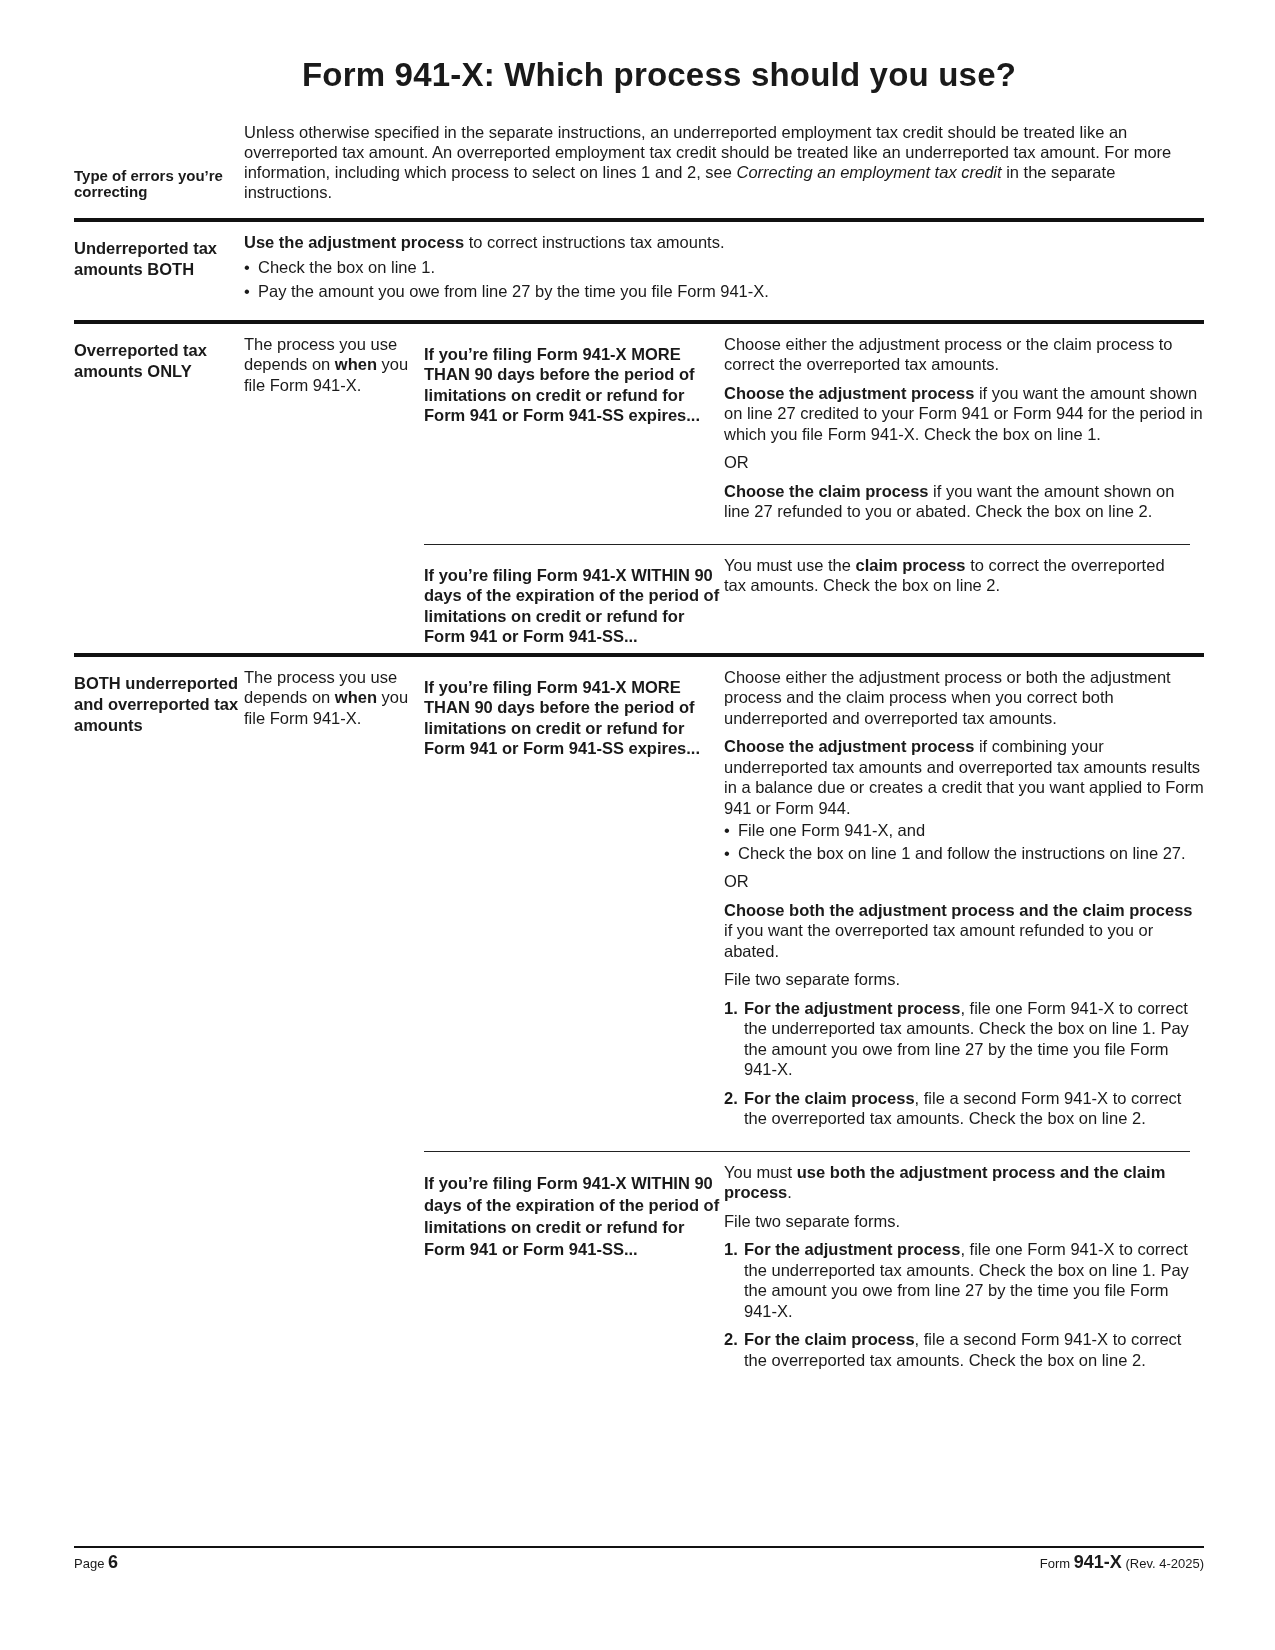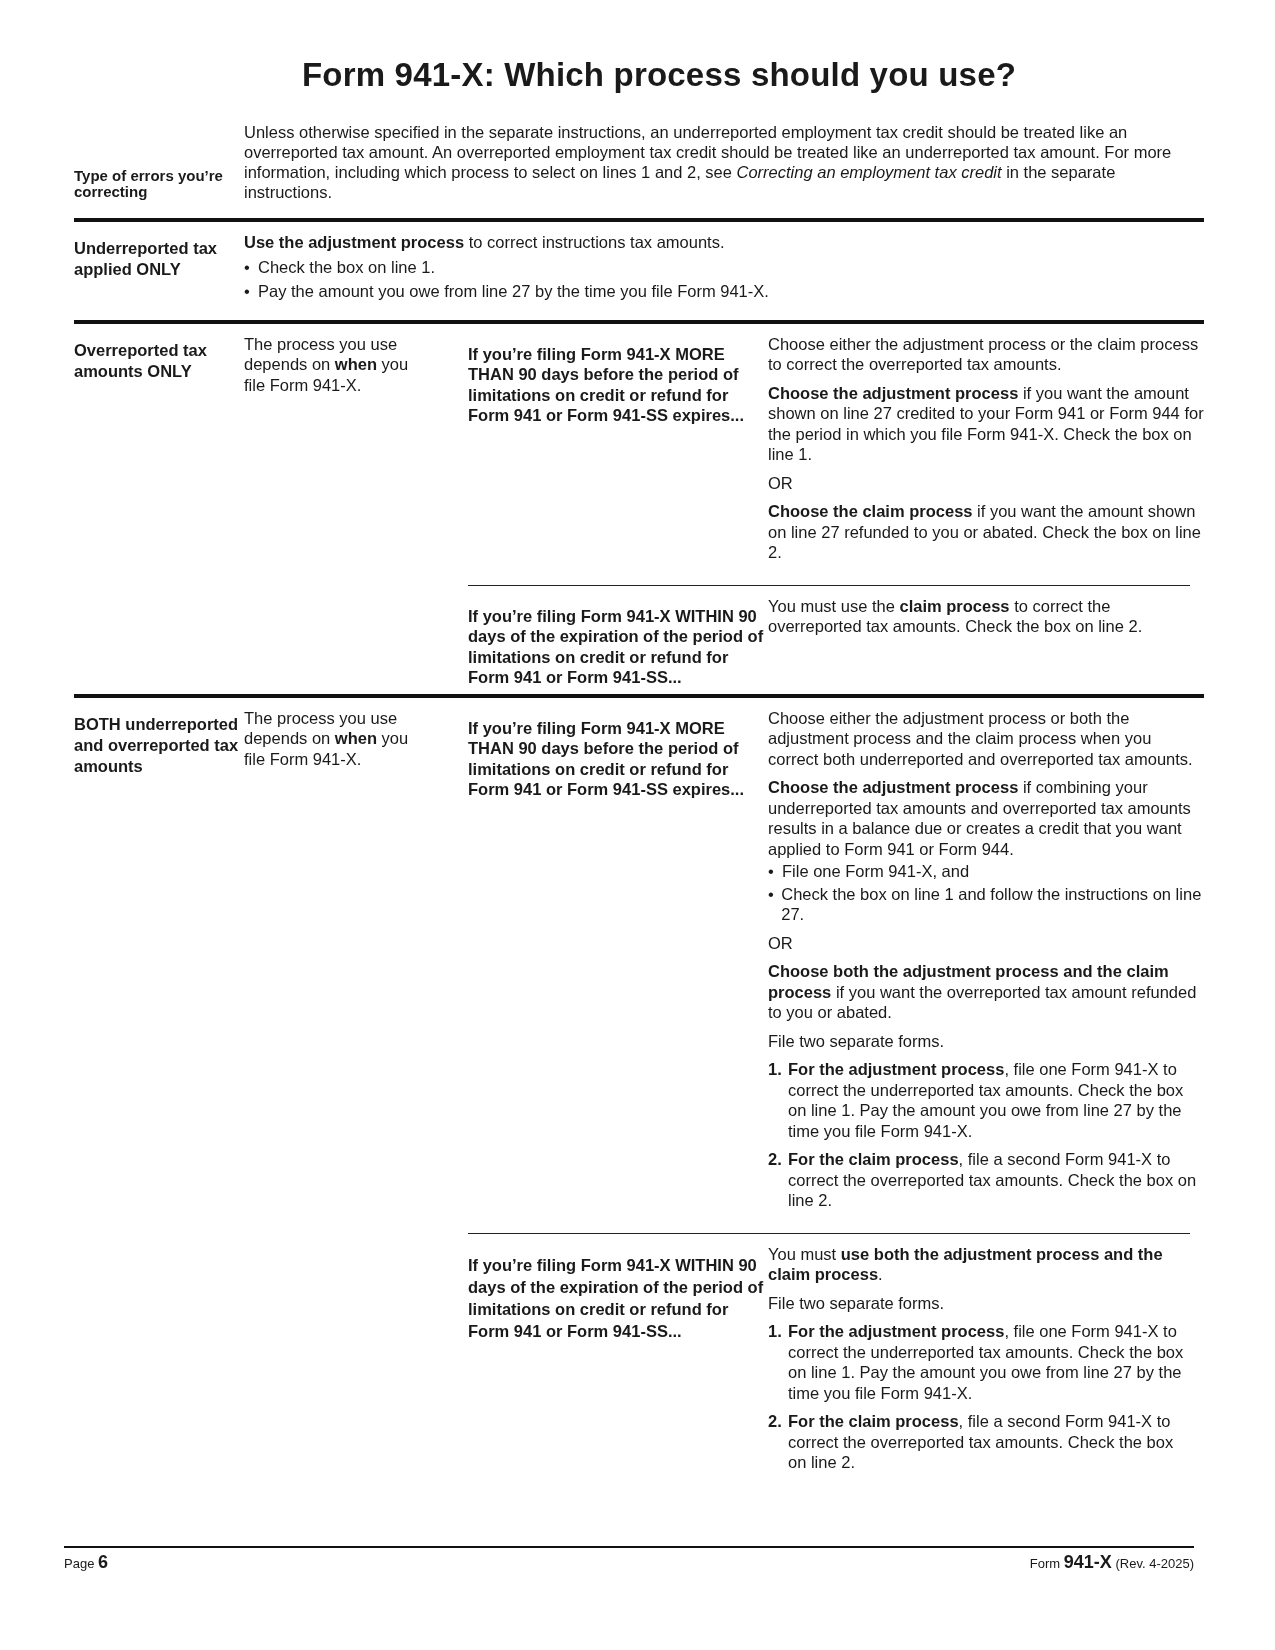--- a/index.html
+++ b/index.html
@@ -8,49 +8,49 @@
   h1 { margin: 0; text-align: center; font-size: 33px; font-weight: bold; letter-spacing: 0.2px; padding-left: 40px; }
   .intro { display: flex; margin-top: 28px; padding-bottom: 16px; border-bottom: 4px solid #111; }
   .intro .label { width: 170px; font-weight: bold; font-size: 15px; line-height: 16px; align-self: flex-end; padding-bottom: 2px; }
   .intro .text { flex: 1; font-size: 16.5px; line-height: 20px; }
   .sec { display: flex; border-bottom: 4px solid #111; }
   .sec .c1 { width: 170px; font-weight: bold; font-size: 16.5px; line-height: 21px; padding-top: 16px; }
   .sec .rest { flex: 1; }
   .p { font-size: 16.5px; line-height: 20.5px; margin: 0; }
   .under { padding-top: 10px; padding-bottom: 14px; }
   .under .p { margin-bottom: 4px; }
-  .row { display: flex; gap: 44px; }
+  .row { display: flex; }
   .c2 { width: 180px; font-size: 16.5px; line-height: 20.5px; padding-top: 10px; }
   .sub { flex: 1; }
   .subrow { display: flex; }
   .subrow + .subrow { border-top: 1.5px solid #222; margin-right: 14px; }
   .c3 { width: 300px; font-weight: bold; font-size: 16.5px; line-height: 20.5px; padding-top: 20px; padding-bottom: 6px; }
   .c4 { flex: 1; padding-top: 10px; padding-bottom: 14px; }
   .c4 .p { margin-bottom: 8px; }
   .numbered { display: flex; }
   .numbered .n { width: 20px; font-weight: bold; }
   .numbered .b { flex: 1; }
   .bullet { display: flex; }
   .bullet .dot { width: 14px; }
-  .footer { position: absolute; left: 64px; top: 1546px; width: 1130px; border-top: 2px solid #111; padding-top: 4px; display: flex; justify-content: space-between; font-size: 13px; }
+  .footer { position: absolute; left: 74px; top: 1546px; width: 1130px; border-top: 2px solid #111; padding-top: 4px; display: flex; justify-content: space-between; font-size: 13px; }
   .footer b { font-size: 18px; }
 </style>
 </head>
 <body>
 
 <div class="page">
   <h1>Form 941-X: Which process should you use?</h1>
 
   <div class="intro">
     <div class="label">Type of errors you’re correcting</div>
     <div class="text"><span>Unless otherwise specified in the separate instructions, an underreported employment tax credit should be treated like an overreported tax amount. An overreported employment tax credit should be treated like an underreported tax amount. For more information, including which process to select on lines 1 and 2, see </span><i>Correcting an employment tax credit</i><span> in the separate instructions.</span></div>
   </div>
 
   <div class="sec">
-    <div class="c1">Underreported tax applied ONLY</div>
+    <div class="c1">Underreported tax amounts BOTH</div>
     <div class="rest under">
       <p class="p"><b>Use the adjustment process</b><span> to correct instructions tax amounts.</span></p>
       <p class="p bullet">
           <span class="dot">•</span>
           <span>Check the box on line 1.</span>
         </p>
       <p class="p bullet">
           <span class="dot">•</span>
           <span>Pay the amount you owe from line 27 by the time you file Form 941-X.</span>
         </p>

